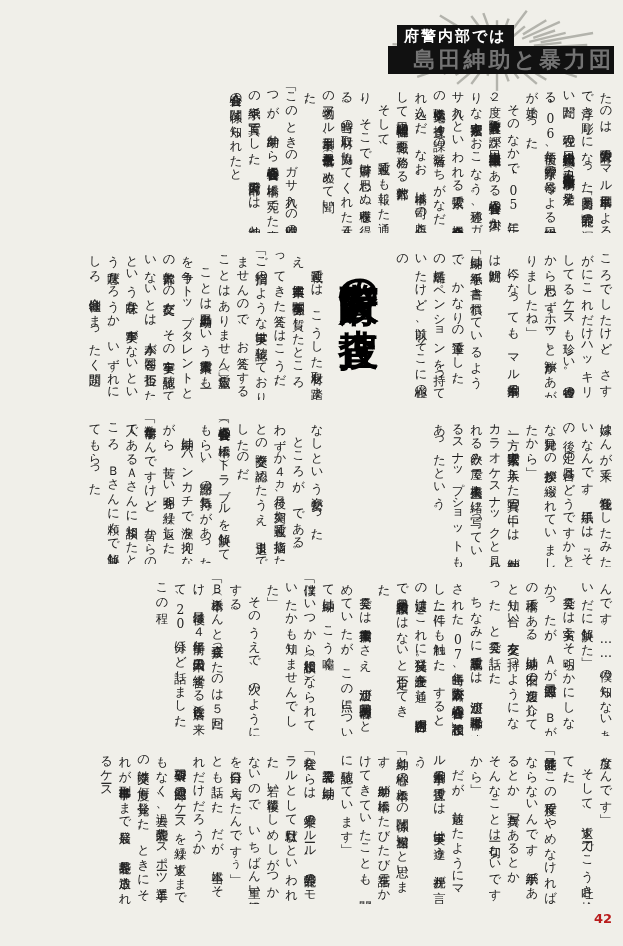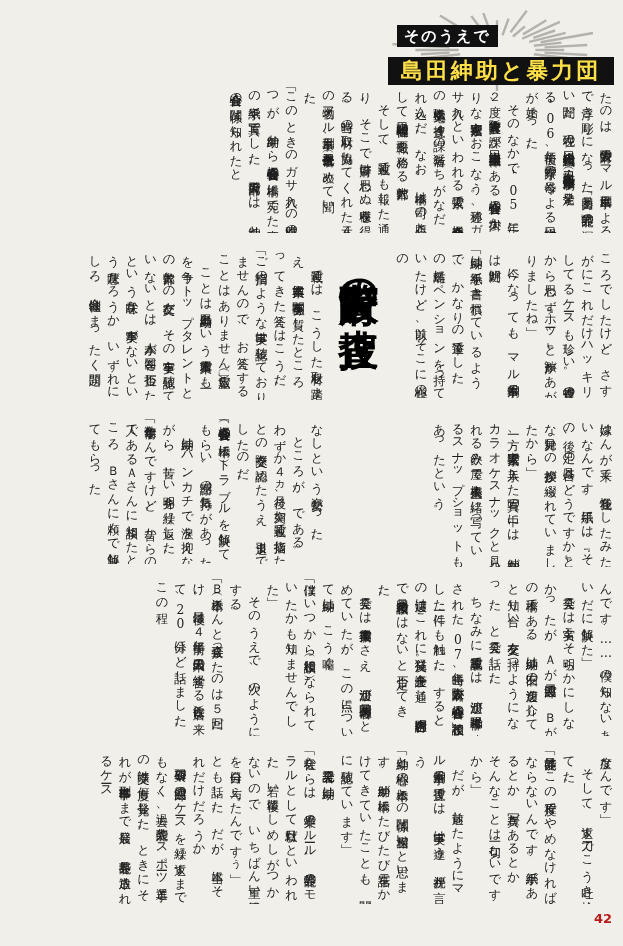--- a/index.html
+++ b/index.html
@@ -5,23 +5,23 @@
   html,body{margin:0;padding:0;}
   body{width:623px;height:946px;position:relative;overflow:hidden;
        font-family:"DejaVu Serif","Liberation Serif",serif;}
   .page{position:absolute;left:0;top:0;width:623px;height:946px;background:#f0efe9;}
 
   
   .burst{position:absolute;left:385px;top:0px;width:235px;height:100px;z-index:1;}
   .kicker{position:absolute;left:397px;top:25px;z-index:2;background:#111;color:#fff;
           font-family:"DejaVu Sans","Liberation Sans",sans-serif;font-weight:bold;
           font-size:15px;line-height:20px;padding:1px 7px;letter-spacing:2px;}
-  .title{position:absolute;left:388px;top:57px;z-index:2;background:#111;color:#fde047;
+  .title{position:absolute;left:388px;top:46px;z-index:2;background:#111;color:#737373;
          font-family:"DejaVu Sans","Liberation Sans",sans-serif;font-weight:bold;
-         font-size:22px;line-height:28px;width:226px;height:28px;text-align:center;
+         font-size:22px;line-height:28px;width:226px;height:28px;text-align:right;
          letter-spacing:3px;}
 
   
   .v{position:absolute;writing-mode:vertical-rl;text-orientation:upright;
      white-space:pre-wrap;color:#1d1d1d;font-size:12.3px;line-height:18.5px;
      letter-spacing:0.6px;overflow:hidden;}
   .b1{left:8px;  top:83px;  width:607px;height:150px;}
   .b2r{left:390px;top:246px; width:225px;height:152px;}
   .b2l{left:8px;  top:247px; width:318px;height:153px;}
   .b3r{left:390px;top:415px; width:225px;height:152px;}
@@ -83,21 +83,21 @@
       <line x1="127.95193649927245" y1="36.464675909124765" x2="139.9158888737268" y2="26.313182840968345" stroke="#b3b3ac" stroke-width="2.4"></line>
       <line x1="137.9507592378687" y1="34.35268428934003" x2="161.30644255195054" y2="20.270100149746064" stroke="#b3b3ac" stroke-width="2.4"></line>
       <line x1="137.14665218349896" y1="38.75444633360864" x2="174.86663045874738" y2="21.886115834021595" stroke="#b3b3ac" stroke-width="2.4"></line>
       <line x1="148.2759795690044" y1="37.81959034861769" x2="170.041567310407" y2="30.511344557788302" stroke="#b3b3ac" stroke-width="2.4"></line>
       <line x1="144.30413566071735" y1="41.955264636260694" x2="180.64628827902436" y2="32.904937352053985" stroke="#b3b3ac" stroke-width="2.4"></line>
       <line x1="155.66233577701686" y1="42.2732807581649" x2="208.05713870943708" y2="33.00121766796278" stroke="#b3b3ac" stroke-width="2.4"></line>
       <line x1="148.8445301867967" y1="45.807819554199526" x2="176.47792782689424" y2="42.663684219849166" stroke="#b3b3ac" stroke-width="2.4"></line>
       <line x1="159.51142921028477" y1="47.35294400811689" x2="202.27171549954107" y2="44.970593615422096" stroke="#b3b3ac" stroke-width="2.4"></line>
     </svg>
 
-  <div class="kicker">そのうえで</div>
+  <div class="kicker">府警内部では</div>
   <div class="title">島田紳助と暴力団</div>
 
   <div class="v b1">たのは、大阪府警のマル暴刑事による捜査で浮き彫りになった「暴力団と芸能界」の深い闇だ。現在の山口組六代目組長の司忍（本名・篠田建市）体制が発足する'06年前後、警察庁の号令による山口組壊滅作戦が始まった。
 　そのなかで'05年に２度、大阪府警捜査４課が山口組直系二次団体である極心連合会の大掛かりな家宅捜索をおこなう。通称、ガサ入れといわれる捜索で、極心連合会会長の橋本弘文宅に捜査４課の猛者たちがなだれ込んだ。なお、橋本は司の腹心として山口組若頭補佐の要職を務める大幹部だ。
 　そして、連載でも報じた通り、そこで府警は思わぬ収穫を得る。当時の取材に協力してくれた元４課の名物マル暴刑事、祝井十吾（仮名）に改めて聞いた。
 「このときのガサ入れの収穫の一つが、紳助から極心連合会会長の橋本に宛てた直筆の手紙や写真でした。府警内部では、紳助と極心連合会の関係は知られたと</div>
 
   <div class="v b2r">ころでしたけど、さすがにこれだけハッキリしてるケースも珍しい。捜査員の中から思わず『ホーッ』と歓声があがりましたね」
 　今になっても、マル暴刑事の記憶は鮮明だ。
 「紳助は手紙を書き慣れているようで、かなりの達筆でした。沖縄の離島にペンションを持っていたけど、以前、そこに極心の橋本の</div>

